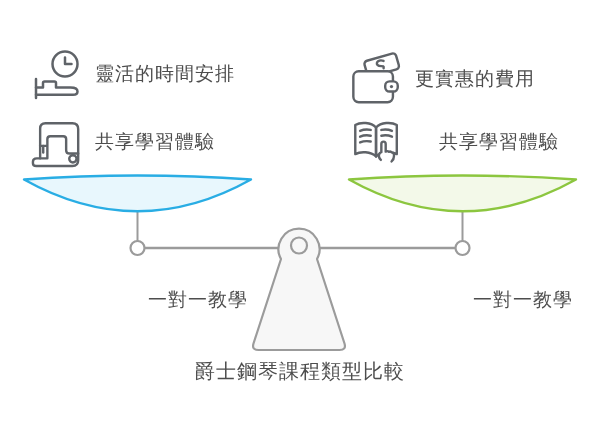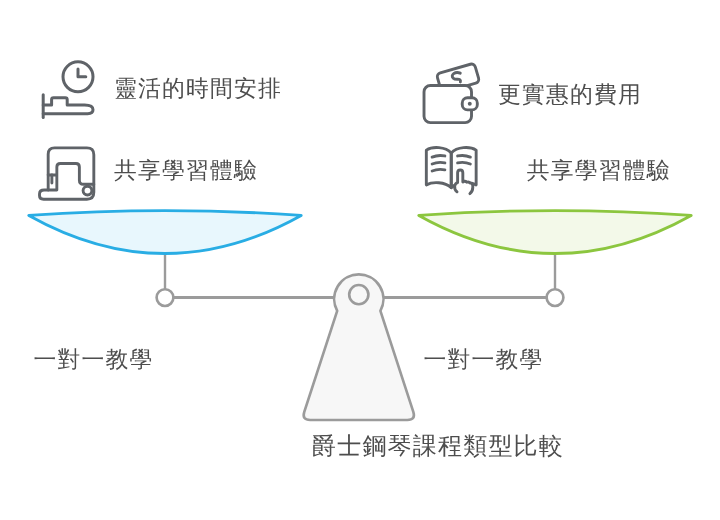--- a/index.html
+++ b/index.html
@@ -10,24 +10,24 @@
   }
   .stage{position:absolute;inset:0;width:516px;height:433px;}
   .scale-svg{position:absolute;left:0;top:0;width:600px;height:433px;}
   .feature-row{position:absolute;display:flex;align-items:center;}
   .feature-row .icon-box{width:58px;height:58px;display:flex;align-items:center;justify-content:center;flex:0 0 auto;}
   .feature-text{font-size:19px;letter-spacing:1px;margin-left:9px;white-space:nowrap;}
   .row-1-left{left:28px;top:45px;height:58px;}
   .row-2-left{left:28px;top:113px;height:58px;}
   .row-1-right{left:348px;top:50px;height:58px;}
   .row-2-right{left:348px;top:113px;height:58px;gap:24px;}
-  .pan-label{position:absolute;width:220px;text-align:left;font-size:19px;letter-spacing:1px;top:287px;}
+  .pan-label{position:absolute;width:220px;text-align:right;font-size:19px;letter-spacing:1px;top:287px;}
   .pan-label-left{left:28px;}
   .pan-label-right{left:353px;}
-  .diagram-title{position:absolute;left:130px;width:340px;top:358px;text-align:right;font-size:20px;letter-spacing:1px;}
+  .diagram-title{position:absolute;left:130px;width:340px;top:358px;text-align:center;font-size:20px;letter-spacing:1px;}
 </style>
 </head>
 <body>
 
 <div class="stage">
 
   <svg class="scale-svg" viewBox="0 0 600 433" aria-hidden="true">
 
     <path d="M137.5 211 V241" fill="none" stroke-width="2" stroke="#9b9b9b"></path>
     <path d="M462.5 211 V241" fill="none" stroke-width="2" stroke="#9b9b9b"></path>

